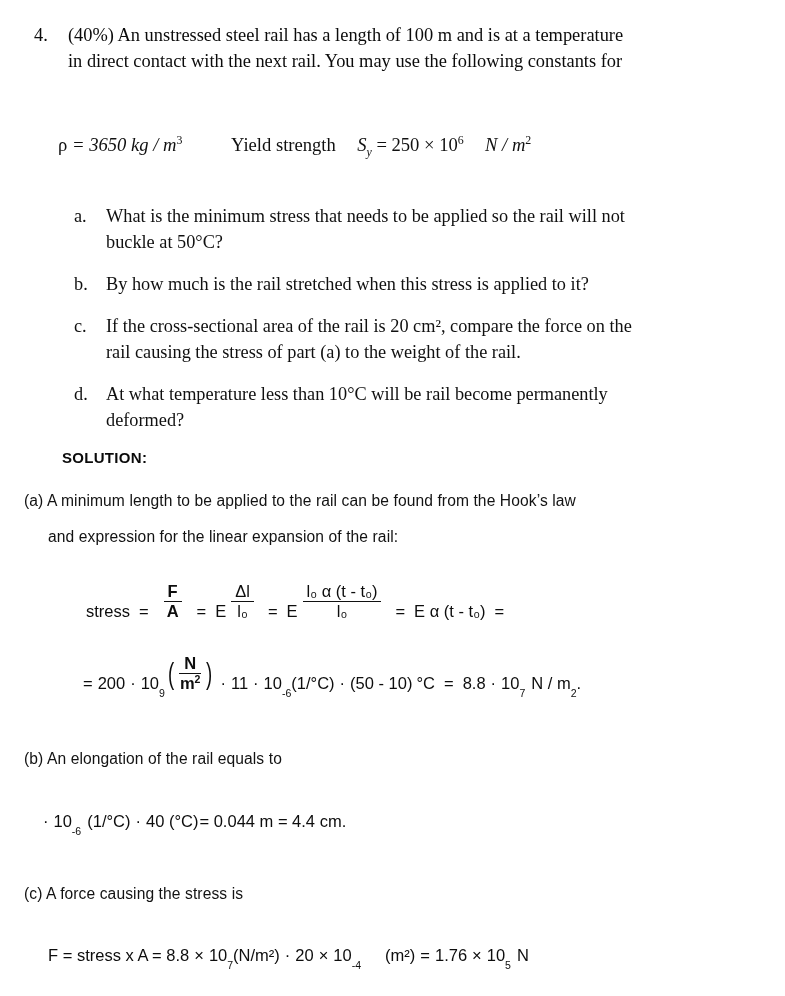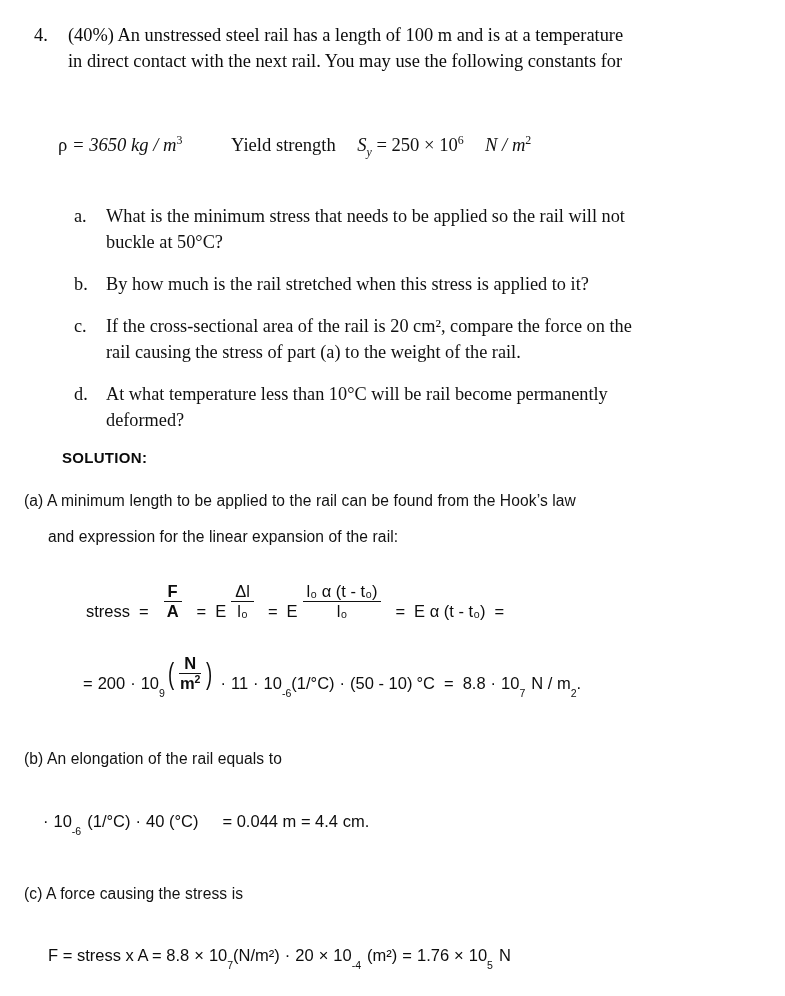--- a/index.html
+++ b/index.html
@@ -326,37 +326,37 @@
 
   <div class="sol-text sol-b-l1">(b) An elongation of the rail equals to</div>
 
   <div class="mathrow sol-b-eq">
     <span class="op op-tight">·</span>
     <span class="tok">10</span>
       <sup class="e">-6</sup>
     <span class="tok" style="margin-left:6px">(1/°C)</span>
     <span class="op op-tight">·</span>
     <span class="tok">40 (°C)</span>
-    <span class="tok" style="margin-left:24px">= 0.044 m = 4.4 cm.</span>
+    <span class="tok" style="margin-left:1px">= 0.044 m = 4.4 cm.</span>
   </div>
 
   <div class="sol-text sol-c-l1">(c) A force causing the stress is</div>
 
   <div class="mathrow sol-c-eq">
     <span class="tok">F = stress x A = 8.8</span>
     <span class="op op-tight">×</span>
     <span class="tok">10</span>
       <sup class="e">7</sup>
     <span class="tok" style="">(N/m²)</span>
     <span class="op op-tight">·</span>
     <span class="tok">20</span>
     <span class="op op-tight">×</span>
     <span class="tok">10</span>
       <sup class="e">-4</sup>
-    <span class="tok" style="margin-left:6px">(m²)</span>
+    <span class="tok" style="margin-left:24px">(m²)</span>
     <span class="op op-tight">=</span>
     <span class="tok">1.76</span>
     <span class="op op-tight">×</span>
     <span class="tok">10</span>
       <sup class="e">5</sup>
     <span class="tok" style="margin-left:6px">N</span>
   </div>
 
 </div>
 

